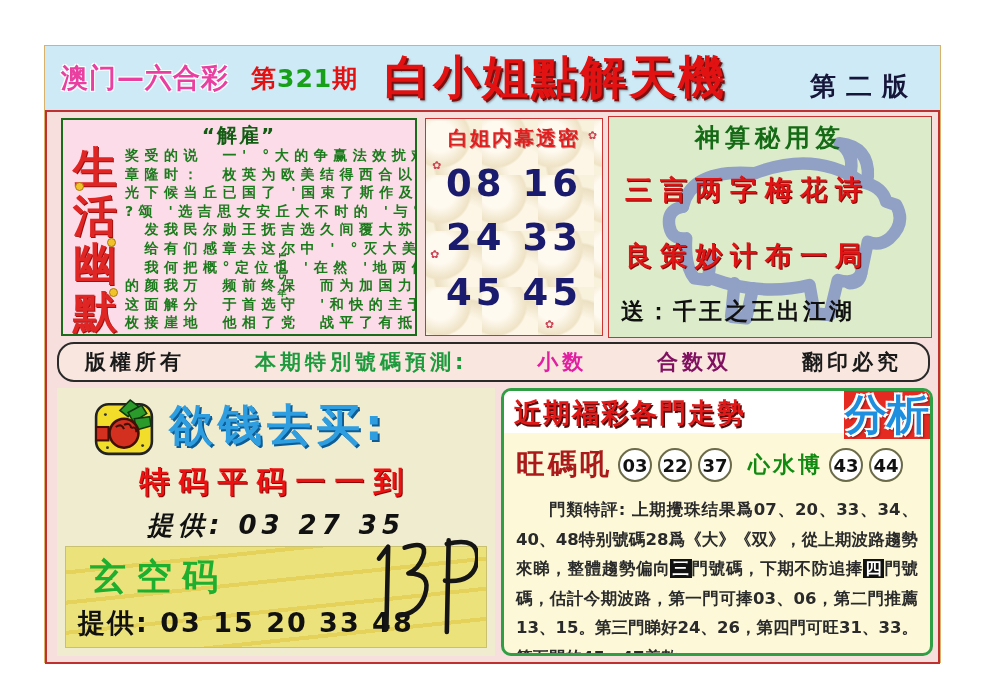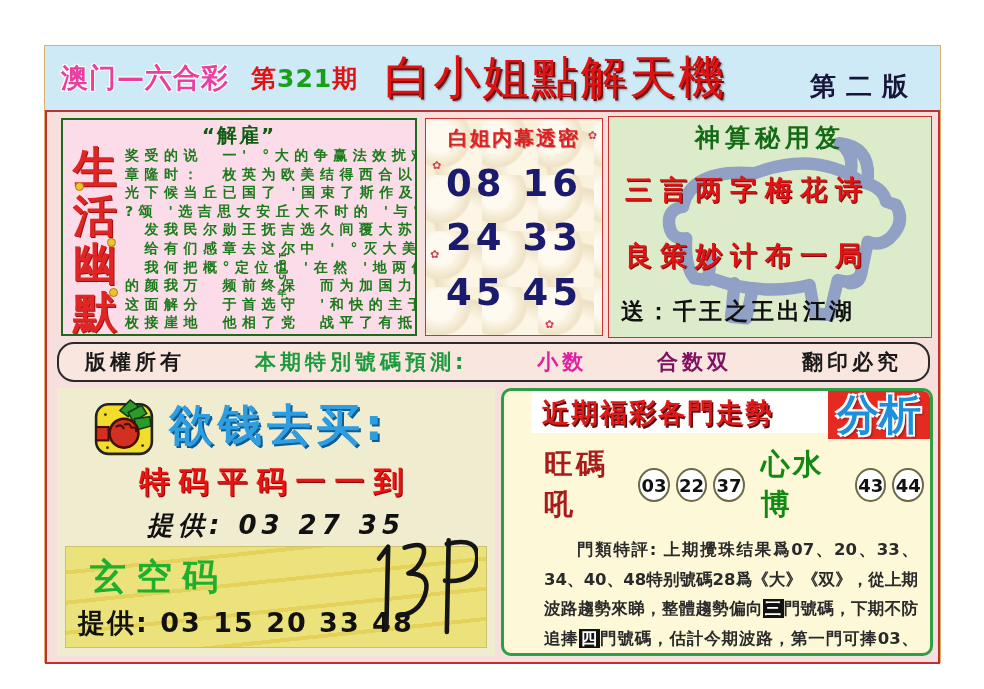--- a/index.html
+++ b/index.html
@@ -5,21 +5,21 @@
   * { margin:0; padding:0; box-sizing:border-box; }
   html,body { width:984px; height:689px; background:#ffffff; font-family:"DejaVu Sans","Liberation Sans",sans-serif; overflow:hidden; }
   .flyer { position:absolute; left:44px; top:45px; width:897px; height:618px; border:1px solid #d8b26a; background:#f7dfdd; }
 
   
   .header { position:relative; width:100%; height:64px; background:#cdeaf6; display:flex; align-items:center; }
   .brand { margin-left:16px; font-size:27px; font-weight:bold; color:#e83fa0;
            text-shadow:-1px -1px 0 #fff,1px -1px 0 #fff,-1px 1px 0 #fff,1px 1px 0 #fff; letter-spacing:1px; }
   .issue { margin-left:22px; font-size:25px; font-weight:bold; color:#e31212; letter-spacing:1px; }
   .issue .num { color:#18a018; }
-  .main-title { margin-left:26px; font-size:46px; font-weight:normal; color:#e31212; letter-spacing:3px;
+  .main-title { margin-left:26px; font-size:46px; font-weight:bold; color:#e31212; letter-spacing:3px;
                 text-shadow:2px 2px 0 #7a1010, 3px 3px 2px rgba(0,0,0,.35); }
   .edition { position:absolute; right:22px; bottom:6px; font-family:"DejaVu Serif","Liberation Serif",serif;
              font-size:26px; font-weight:bold; color:#16163a; letter-spacing:10px; }
 
   
   .content { position:relative; width:100%; height:554px; border:2px solid #c03030; background:#f7dfdd; }
 
   
   .riddle-box { position:absolute; left:14px; top:6px; width:356px; height:218px;
                 background:#fbdce8; border:2px solid #1a6b1a; overflow:hidden; }
@@ -68,31 +68,31 @@
   .buy-provide { position:absolute; left:0; top:120px; width:100%; text-align:center; font-size:26px; font-weight:bold;
                  color:#111; letter-spacing:5px;font-style:italic; }
   .xuankong { position:absolute; left:8px; top:158px; width:422px; height:102px; background:#ece27b; border:1px solid #c9c070;
               background-image:repeating-linear-gradient(-6deg, rgba(0,0,0,0) 0 26px, rgba(214,180,30,.35) 26px 30px); }
   .xk-title { position:absolute; left:24px; top:6px; font-size:36px; font-weight:bold; color:#1faf2f; letter-spacing:10px; }
   .xk-provide { position:absolute; left:12px; top:58px; font-size:27px; font-weight:bold; color:#111; letter-spacing:2px; }
   .hand-svg { position:absolute; right:8px; top:-18px; width:110px; height:118px; }
 
   
   .trend-box { position:absolute; left:454px; top:276px; width:432px; height:268px; border:3px solid #2f9e44; border-radius:10px;
-               background:#fcf8d8; overflow:hidden;padding-left:28px; }
+               background:#fcf8d8; overflow:hidden; }
   .trend-titlebar { position:relative; width:100%; height:42px; background:#ffffff; }
   .trend-title { position:absolute; left:10px; top:4px; font-size:27px; font-weight:bold; color:#e01818; letter-spacing:2px;
                  text-shadow:1.5px 1.5px 0 #5a0a0a; }
-  .trend-redpatch { position:absolute; right:0; top:0; width:102px; height:48px; background:#e52a22; display:flex;
+  .trend-redpatch { position:absolute; right:0; top:0; width:86px; height:48px; background:#e52a22; display:flex;
                     align-items:center; justify-content:center; }
   .trend-highlight { font-size:42px; font-weight:bold; color:#1e8ede; letter-spacing:0;
                      text-shadow:-2px -2px 0 #fff,2px -2px 0 #fff,-2px 2px 0 #fff,2px 2px 0 #fff,3px 3px 2px rgba(0,0,0,.4); }
   .hot-row { display:flex; align-items:center; margin:12px 0 0 12px; }
   .hot-label { font-size:29px; font-weight:bold; color:#aa1a1a; letter-spacing:3px; margin-right:6px; }
-  .fav-label { font-size:29px; font-weight:bold; color:#128a12; letter-spacing:3px; margin:0 6px 0 10px; }
+  .fav-label { font-size:22px; font-weight:bold; color:#128a12; letter-spacing:3px; margin:0 6px 0 10px; }
   .circle { width:34px; height:34px; border:2px solid #6b6b4a; border-radius:50%; background:#ffffff; display:flex;
             align-items:center; justify-content:center; font-size:18px; font-weight:bold; color:#111; margin-right:6px; }
   .trend-text { margin:10px 12px 0 12px; font-size:16.5px; line-height:29.5px; font-weight:bold; color:#2a2a2a;
                 text-indent:2em; text-align:justify; }
   .inv { background:#111; color:#fff; padding:0 2px; text-indent:0; }
 </style>
 </head>
 <body>
 
 <div class="flyer">

